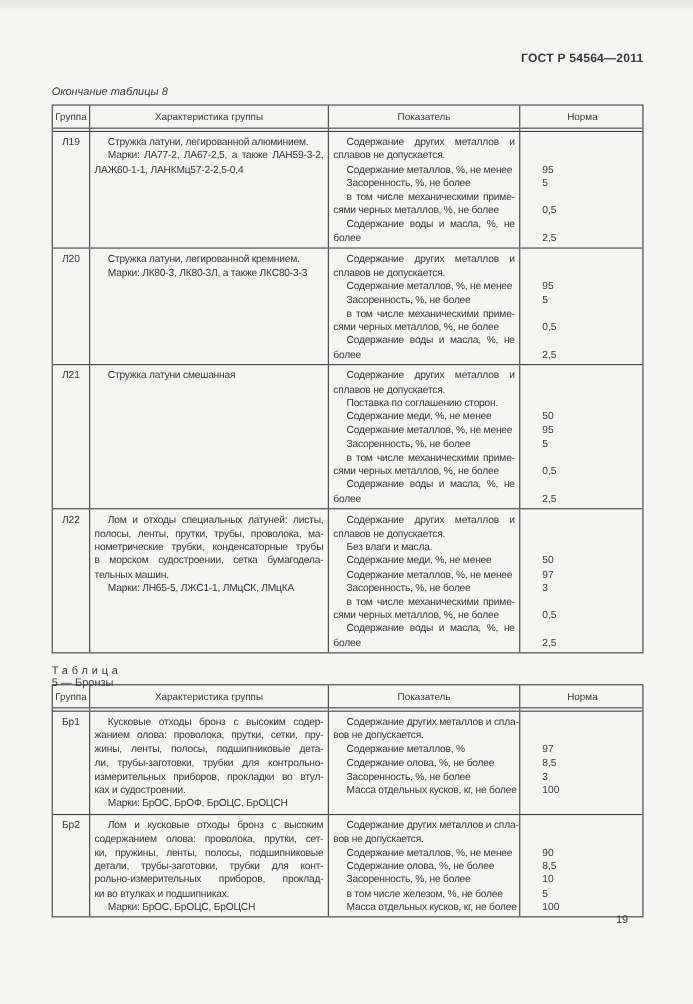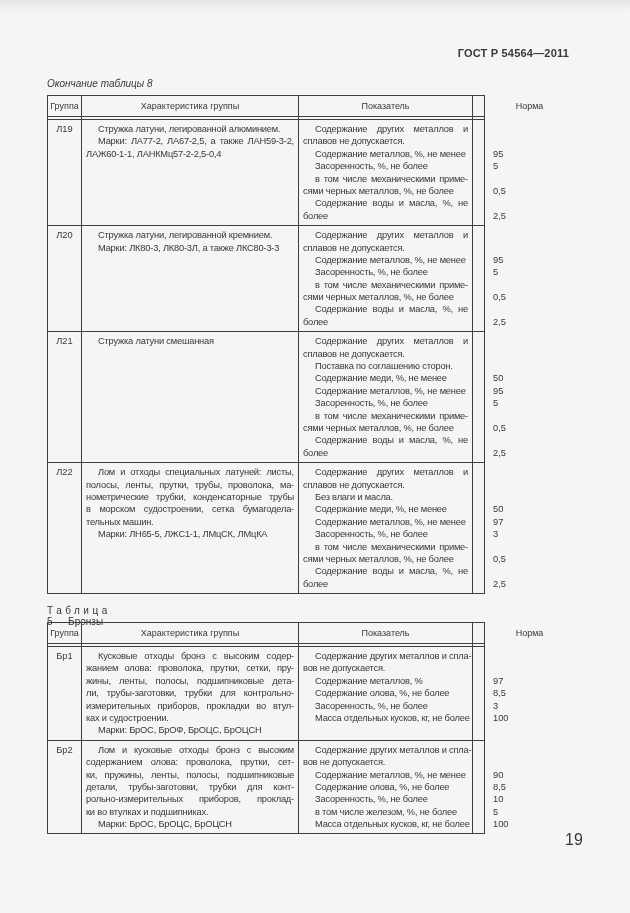--- a/index.html
+++ b/index.html
@@ -3,22 +3,22 @@
 <meta charset="utf-8">
 <style>
   html,body{margin:0;padding:0}
   body{
     width:630px;height:913px;position:relative;overflow:hidden;
     background:#f5f5f4;color:#383838;
     font-family:"Liberation Sans","DejaVu Sans",sans-serif;
   }
   body::before{content:'';position:absolute;top:0;left:0;right:0;height:12px;
     background:linear-gradient(#e6e6e5,rgba(230,230,229,0));pointer-events:none}
-  .doc-header{position:absolute;top:47px;right:61px;font-size:11px;font-weight:bold;letter-spacing:.2px}
-  .tblock{position:absolute;left:47px;width:438px}
+  .doc-header{position:absolute;top:47px;right:45px;font-size:11px;font-weight:bold;letter-spacing:.2px}
+  .tblock{position:absolute;left:47px;width:538px}
   #tb0{top:78px}
   #tb1{top:605px}
   .caption{font-size:10px;height:14px;margin-bottom:3px;white-space:nowrap}
   .caption.it{font-style:italic}
   .caption .sp{letter-spacing:3.5px}
   .tbl{border:1px solid #3f3f3f;background:transparent}
   .trow{display:grid;grid-template-columns:34px 217px 174px 113px}
   .trow:not(:last-child){border-bottom:1px solid #3f3f3f}
   .cell{box-sizing:border-box;overflow:hidden}
   .cell:not(:last-child){border-right:1px solid #3f3f3f}
@@ -26,21 +26,21 @@
     font-size:9px;height:20px;padding:0 2px;}
   .dblrow .cell{height:2px}
   .gcell{font-size:9.3px;text-align:center;padding-top:4px}
   .chcell,.icell{font-size:9.3px;letter-spacing:-.2px;padding:3px 4px;line-height:12.4px}
   .ln{white-space:nowrap;height:12.4px}
   .ln.ind{padding-left:12px}
   .ln.jst{text-align:justify;text-align-last:justify}
   .ncell{font-size:9.3px;line-height:12.4px;padding-top:3px}
   .nitem{display:flex;align-items:flex-end;padding-left:20px;box-sizing:content-box}
   .nval{height:12.4px}
-  .page-num{position:absolute;left:560px;top:831px;width:28px;text-align:center;font-size:16px}
+  .page-num{position:absolute;left:560px;top:831px;width:28px;text-align:left;font-size:10px}
 </style>
 </head>
 <body>
 
 <div class="doc-header">ГОСТ Р 54564—2011</div>
 
 <div id="tables">
     <div class="tblock" id="tb0">
       <div class="caption it">Окончание таблицы 8</div>
       <div class="tbl">

